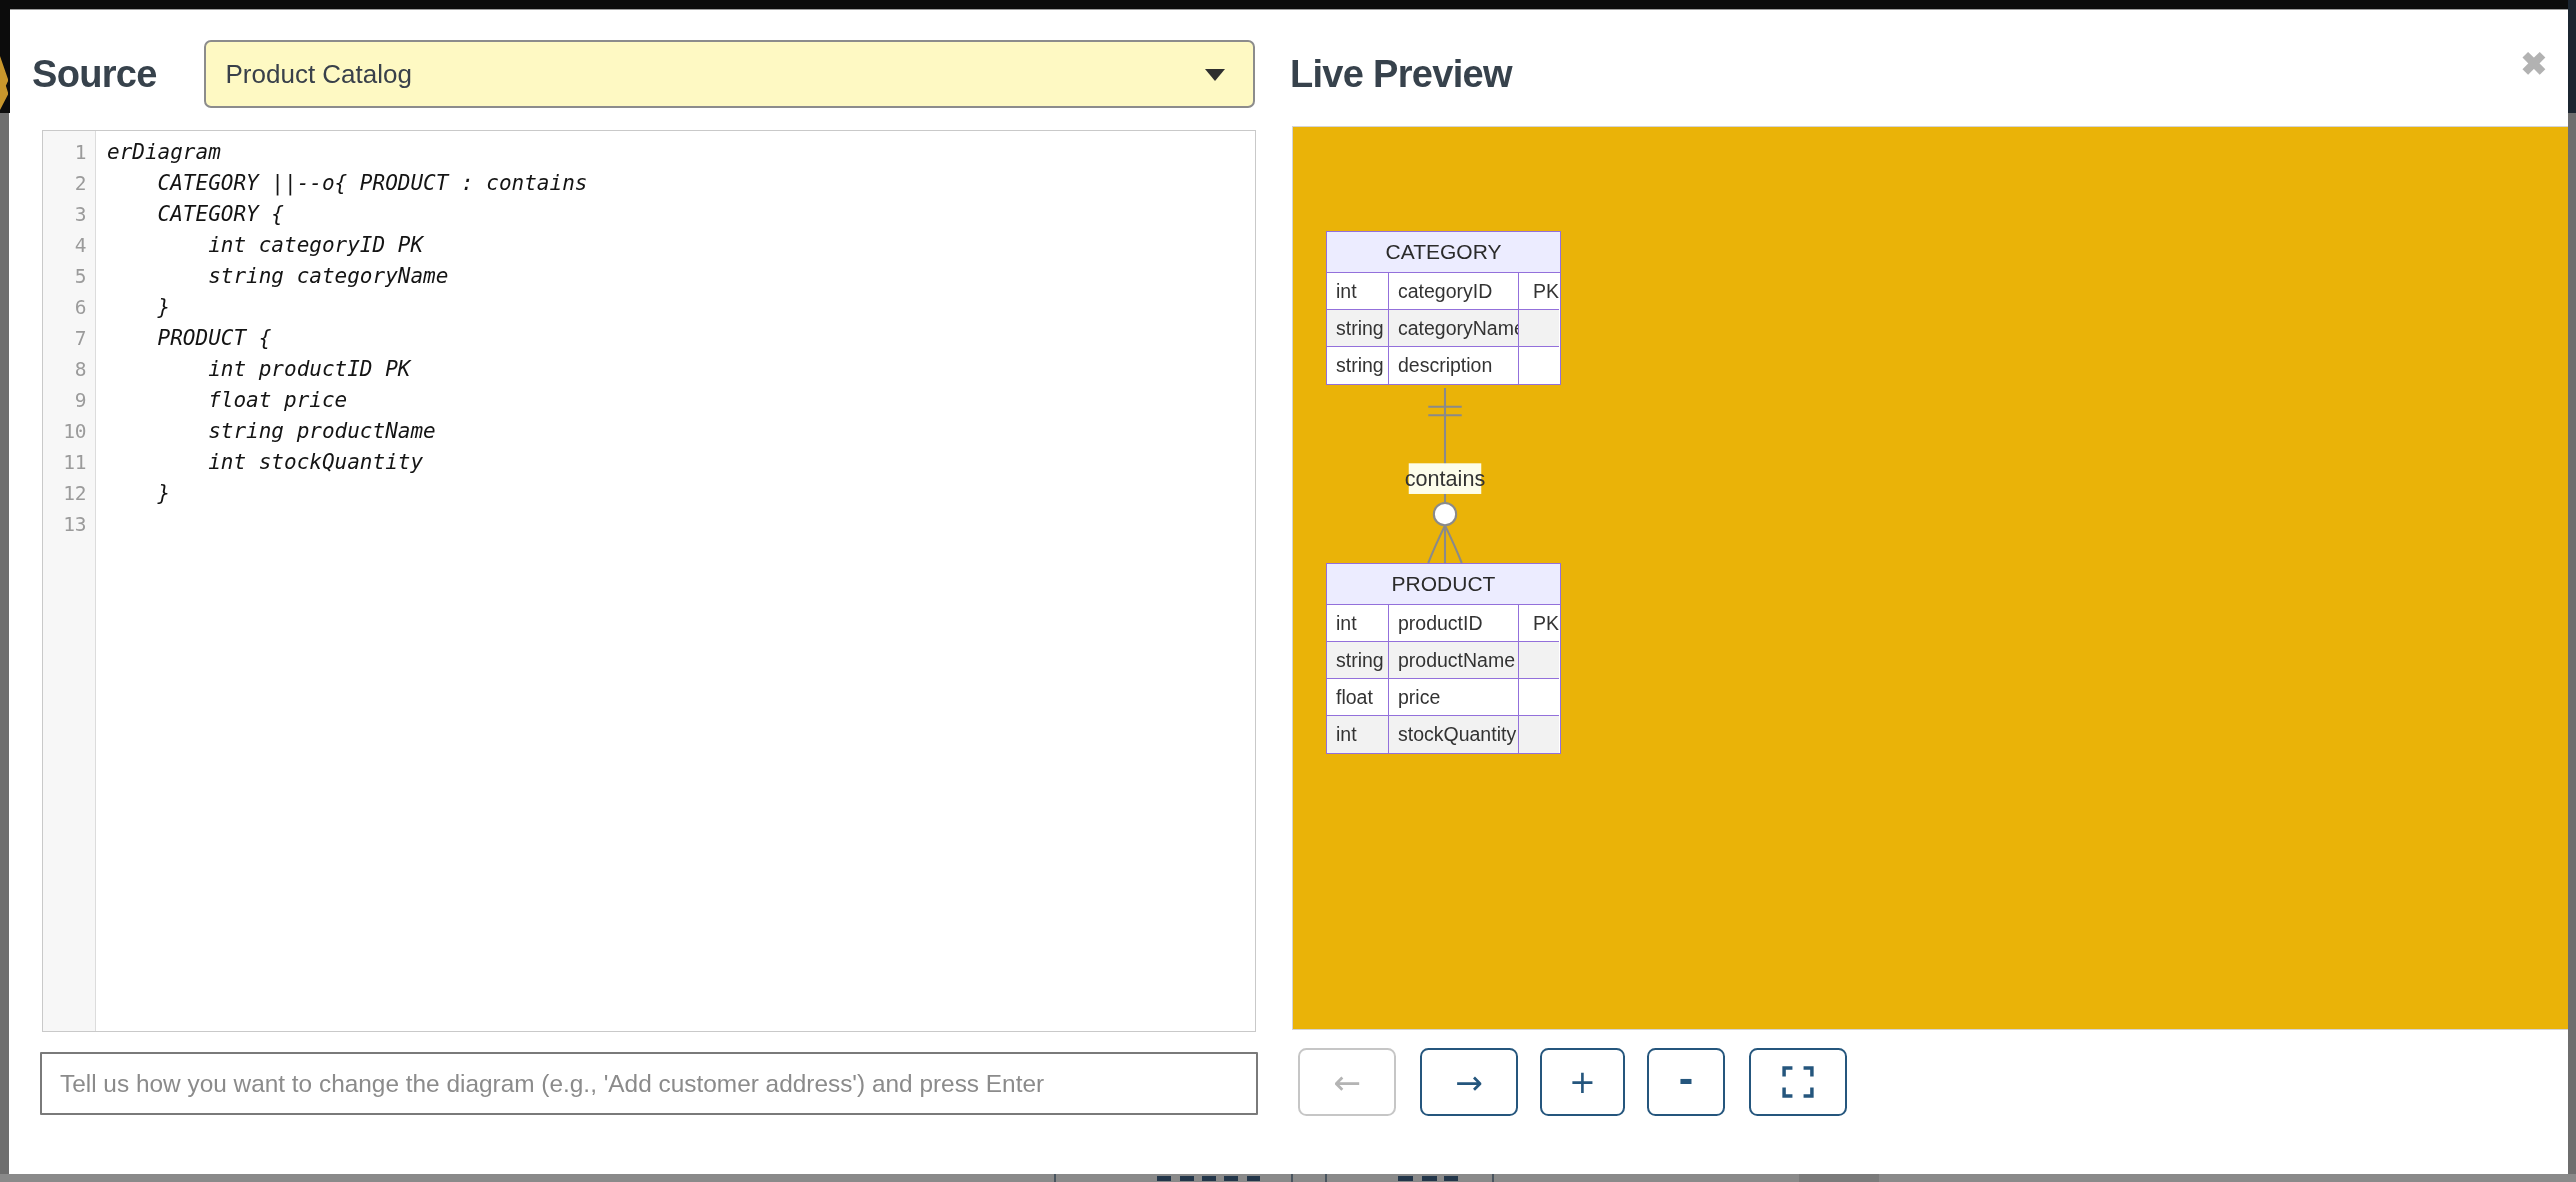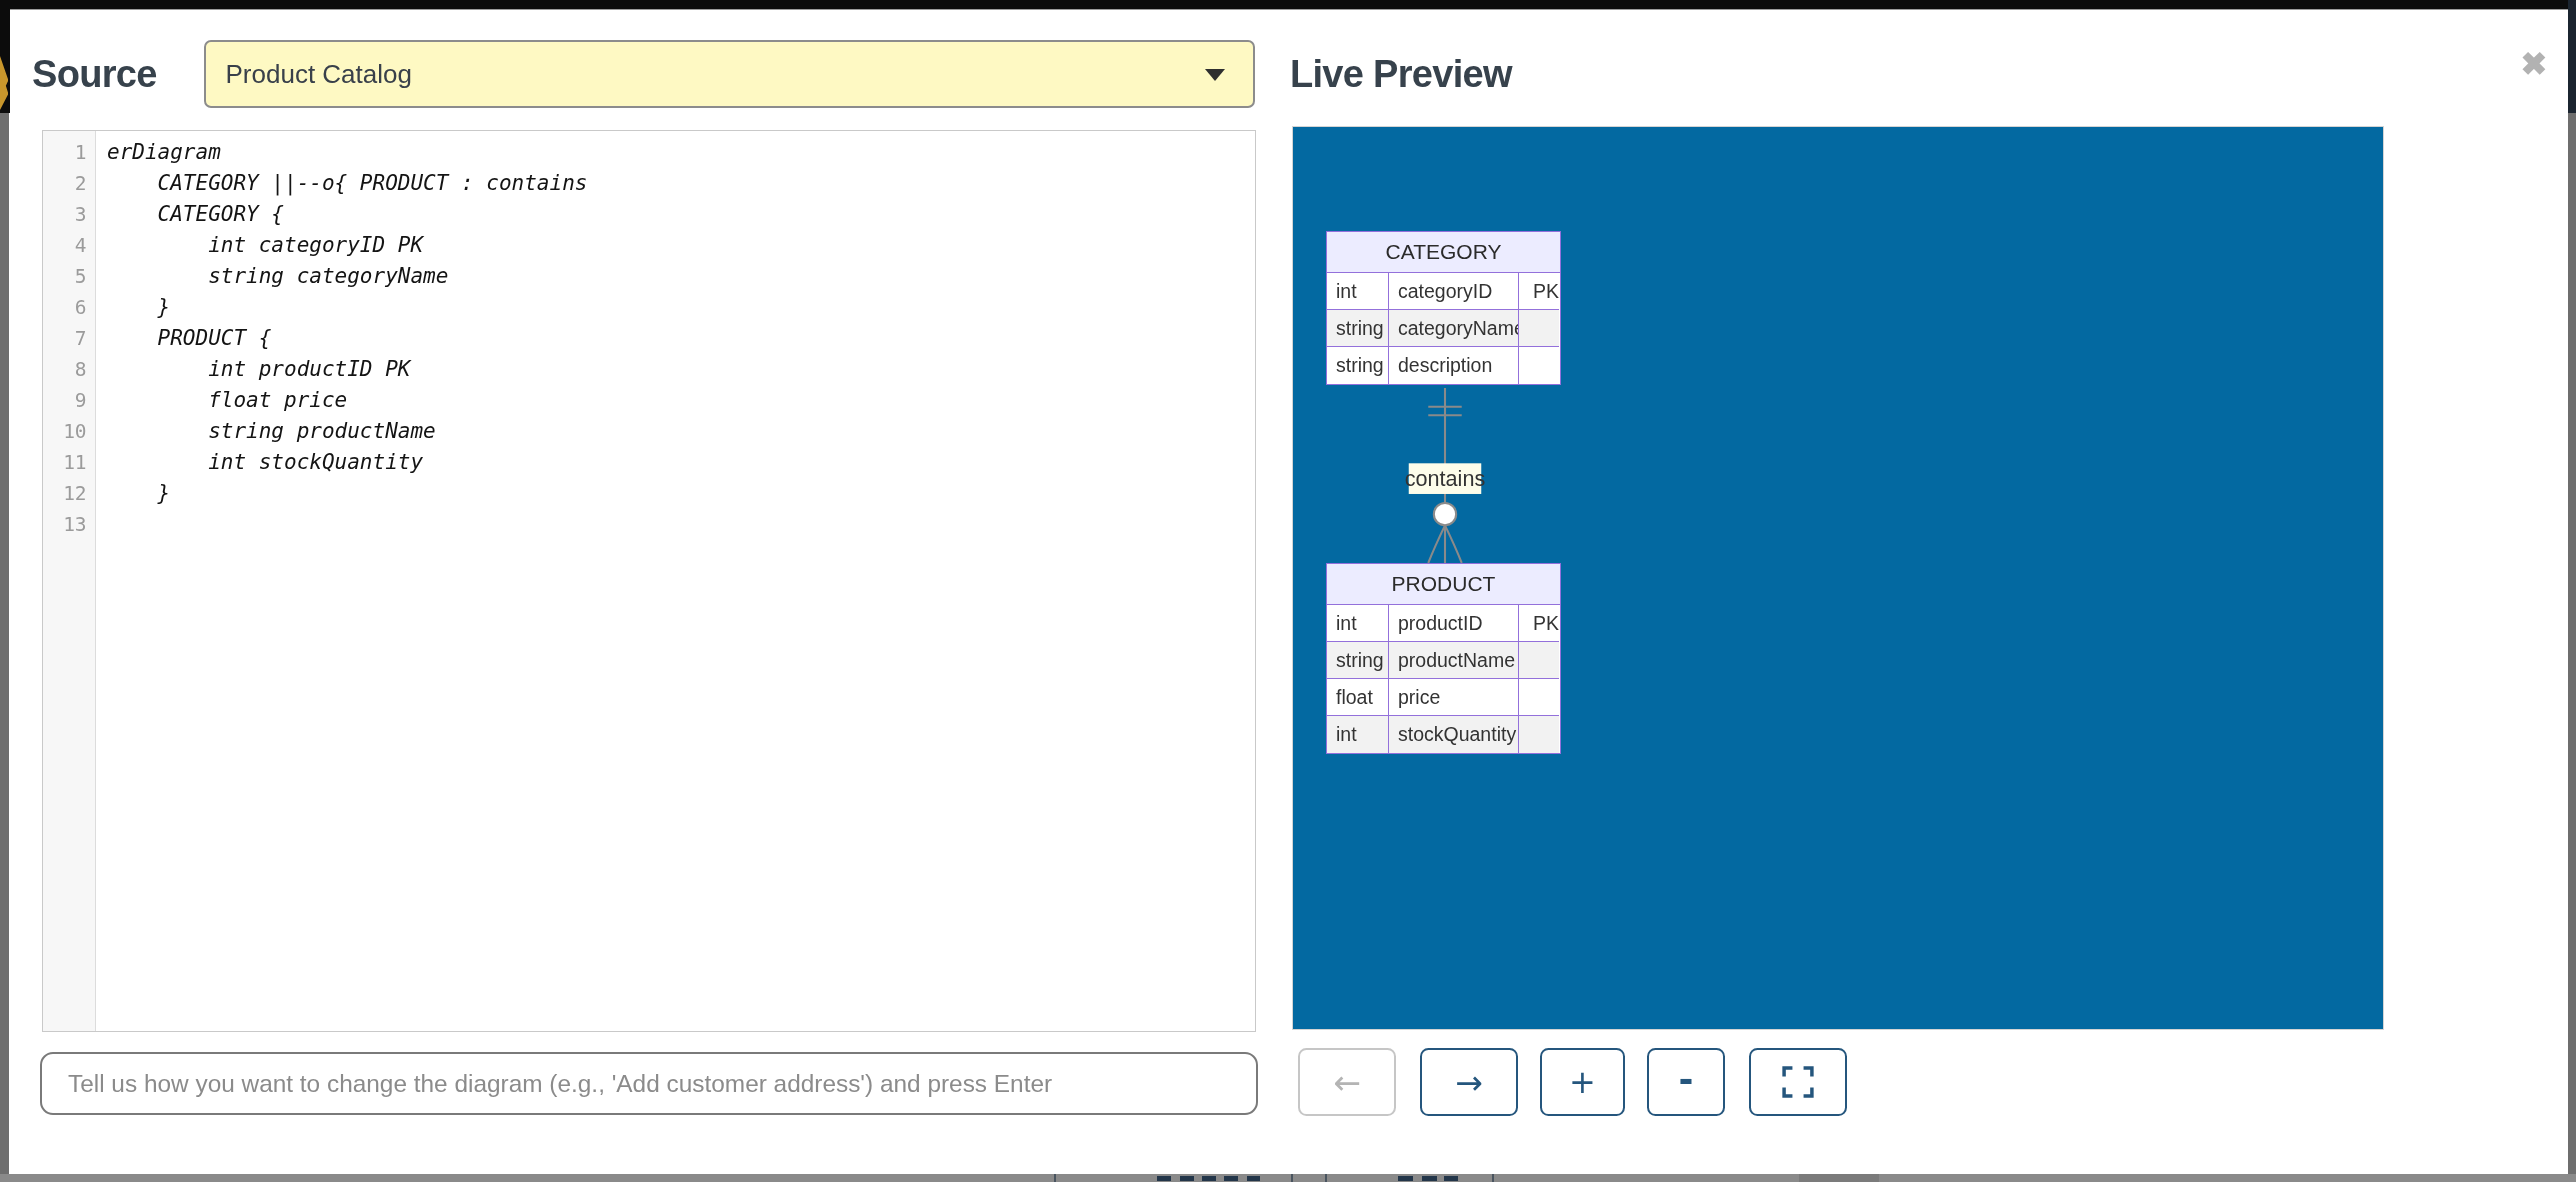--- a/index.html
+++ b/index.html
@@ -36,29 +36,29 @@
           border:1.4px solid #c9c9c9;background:#fff;}
   .gutter{position:absolute;left:0;top:0;bottom:0;width:53px;background:#f7f7f7;
           border-right:1.4px solid #dcdcdc;box-sizing:border-box;padding-top:5.6px;}
   .gutter span{display:block;height:31px;line-height:31px;text-align:right;padding-right:8.4px;
                font-family:"DejaVu Sans Mono","Liberation Mono",monospace;font-size:19.5px;color:#9b9b9b;}
   .code{position:absolute;left:64px;top:0;right:2.8px;padding-top:5.6px;overflow:hidden;}
   .code div{height:31px;line-height:31px;white-space:pre;
             font-family:"DejaVu Sans Mono","Liberation Mono",monospace;font-size:21px;color:#141414;font-style:italic;}
 
   .prompt-input{position:absolute;left:40px;top:1052px;width:1218px;height:63px;box-sizing:border-box;
-                border:2.1px solid #7a7a7a;border-radius:13px;font-family:"Liberation Sans",sans-serif;
-                font-size:24.4px;color:#444;padding:0 26px;outline:none;}
+                border:2.1px solid #7a7a7a;border-radius:1px;font-family:"Liberation Sans",sans-serif;
+                font-size:24.4px;color:#444;padding:0 18px;outline:none;}
   .prompt-input::placeholder{color:#8b8b8b;opacity:1;}
 
   
   .close-btn{position:absolute;left:2513px;top:43px;width:42px;height:42px;line-height:42px;text-align:center;
              font-size:32px;color:#b2b2b2;cursor:pointer;font-weight:700;}
-  .preview-panel{position:absolute;left:1292px;top:126px;width:1092px;height:904px;box-sizing:border-box;
-                 border:1.4px solid #d4d4d4;background:#0369a1;}
+  .preview-panel{position:absolute;left:1292px;top:126px;width:1283px;height:904px;box-sizing:border-box;
+                 border:1.4px solid #d4d4d4;background:#eab308;}
 
   
   .entity{position:absolute;width:235px;box-sizing:border-box;border:1.4px solid #9370DB;background:#fff;
           font-size:19.5px;color:#333;}
   .entity-category{left:33px;top:104px;}
   .entity-product{left:33px;top:436px;}
   .entity .hdr{background:#ECECFF;border-bottom:1.4px solid #9370DB;height:40px;line-height:40px;
                text-align:center;font-size:21px;color:#2b2b2b;}
   .entity .row{display:grid;grid-template-columns:62px 130px 40px;}
   .entity .row.alt .cell{background:#f2f2f2;}

